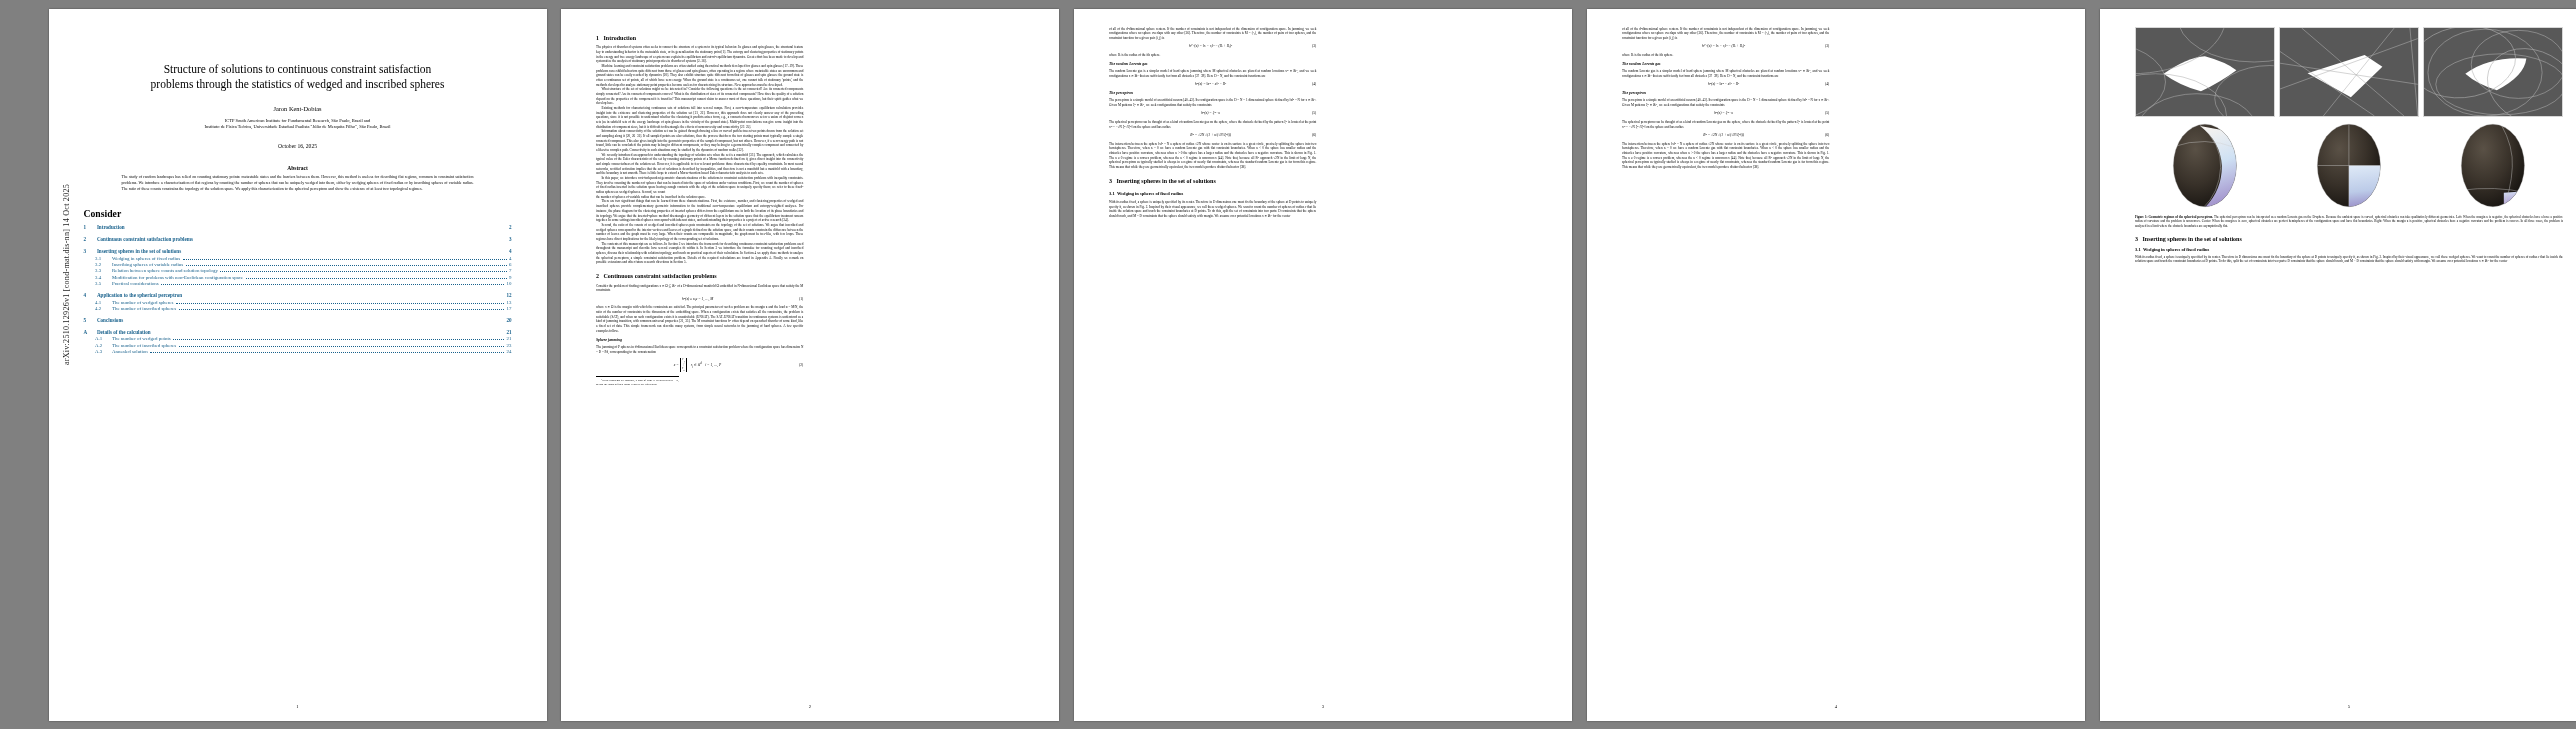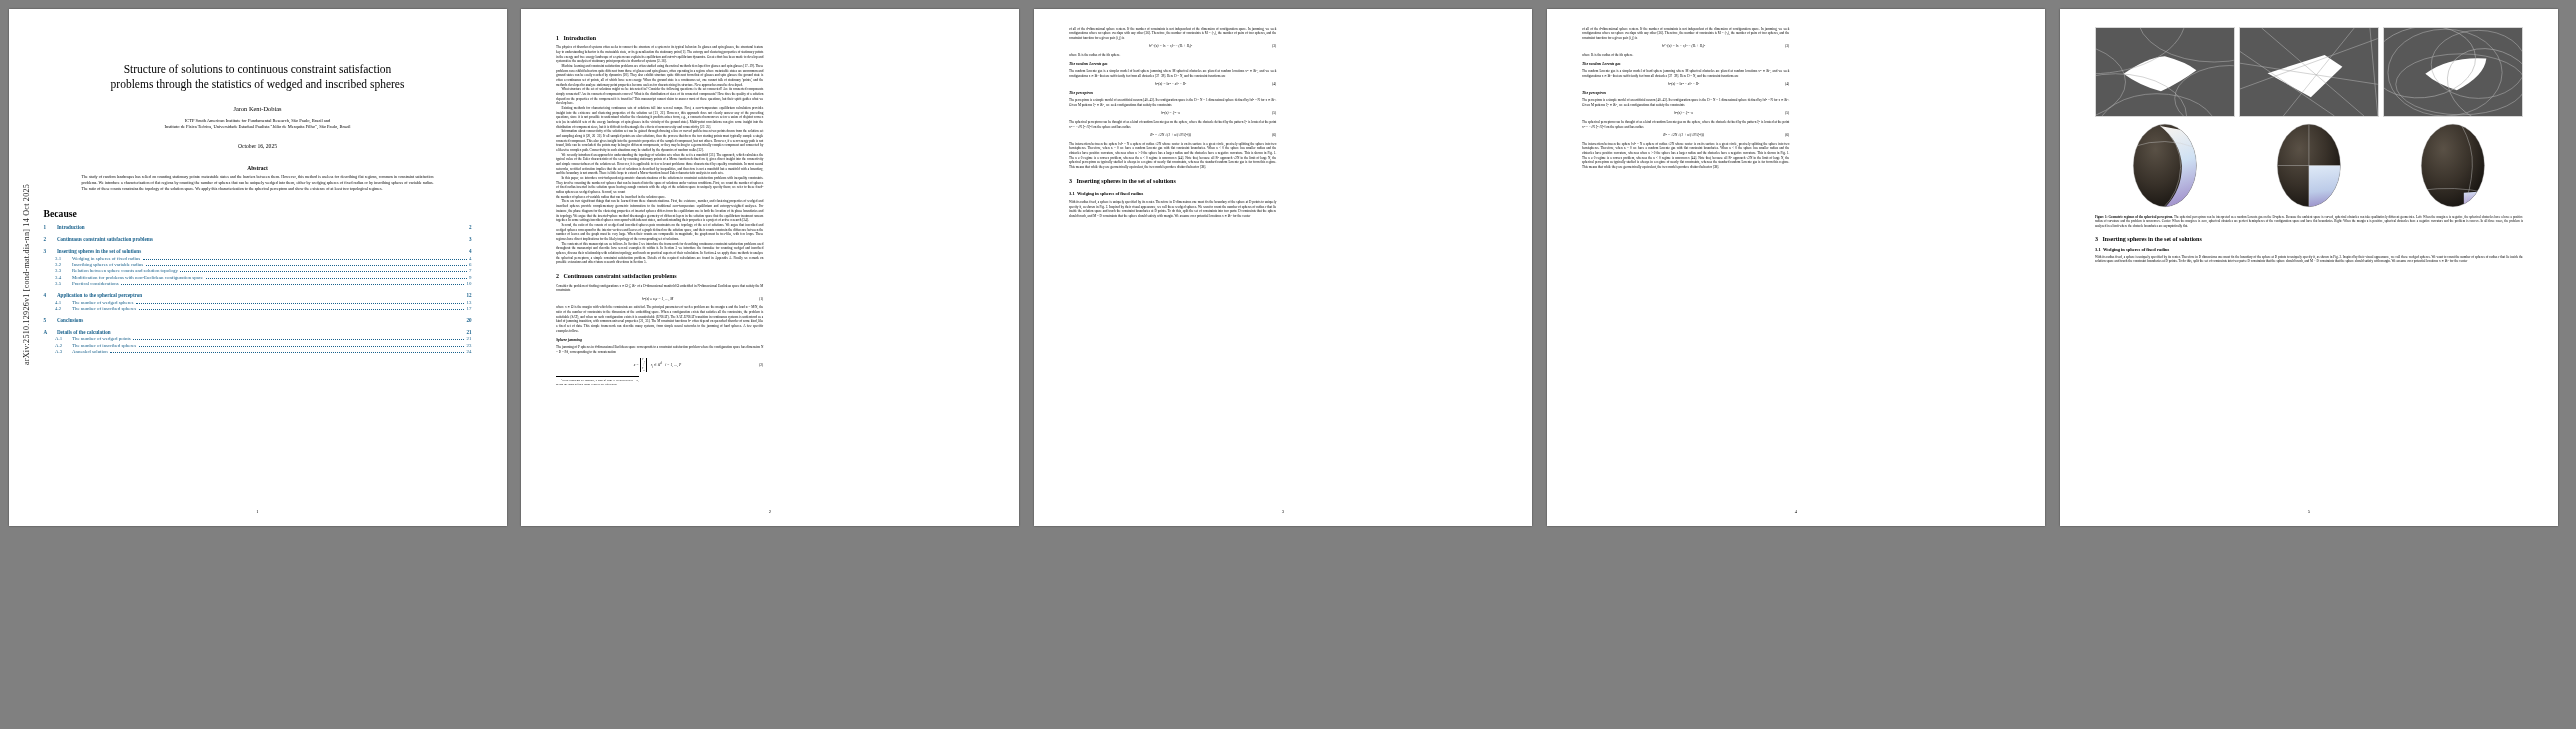--- a/index.html
+++ b/index.html
@@ -11,24 +11,25 @@
   #stage {
     width: 2576px; height: 729px;
     position: relative;
     background: #808080;
     overflow: hidden;
   }
   .page {
     position: absolute;
     top: 8.5px;
     width: 498px;
-    height: 517px;
+    height: 712px;
     background: #ffffff;
     box-shadow: 0 0 1.8px rgba(0,0,0,0.45);
     overflow: hidden;
+    margin-left: 40px;
   }
   #page1 { left: 8.5px; }
   #page2 { left: 521px; }
   #page3 { left: 1034px; }
   #page4 { left: 1547px; }
   #page5 { left: 2060px; }
 
   
   .arxiv-stamp {
     position: absolute;
@@ -214,21 +215,21 @@
         <div>problems through the statistics of wedged and inscribed spheres</div>
       </div>
       <div class="author">Jaron Kent-Dobias</div>
       <div class="affil">
         <div>ICTP South American Institute for Fundamental Research, São Paulo, Brazil and</div>
         <div>Instituto de Física Teórica, Universidade Estadual Paulista "Júlio de Mesquita Filho", São Paulo, Brazil</div>
       </div>
       <div class="date">October 16, 2025</div>
       <div class="abs-head">Abstract</div>
       <div class="abstract">The study of random landscapes has relied on counting stationary points: metastable states and the barriers between them. However, this method is useless for describing flat regions, common in constraint satisfaction problems. We introduce a characterization of flat regions by counting the number of spheres that can be uniquely wedged into them, either by wedging spheres of fixed radius or by inscribing spheres of variable radius. The ratio of these counts constrains the topology of the solution space. We apply this characterization to the spherical perceptron and show the existence of at least two topological regimes.</div>
-      <div class="toc-head">Because</div>
+      <div class="toc-head">Consider</div>
       <div class="toc" id="toc-list">
           <div class="toc-l1">
             <span class="toc-num">1</span>
             <span class="toc-label">Introduction</span>
             <span class="toc-dots"></span>
             <span class="toc-pg">2</span>
           </div>
           <div class="toc-l1">
             <span class="toc-num">2</span>
             <span class="toc-label">Continuous constraint satisfaction problems</span>

